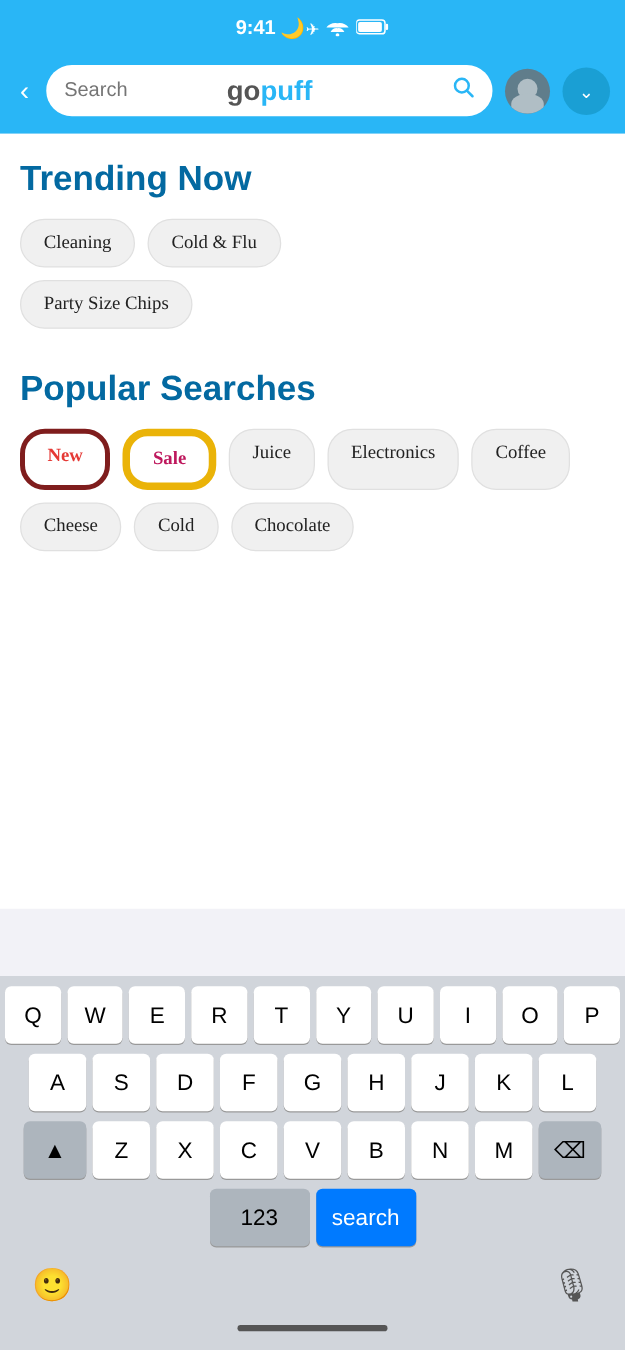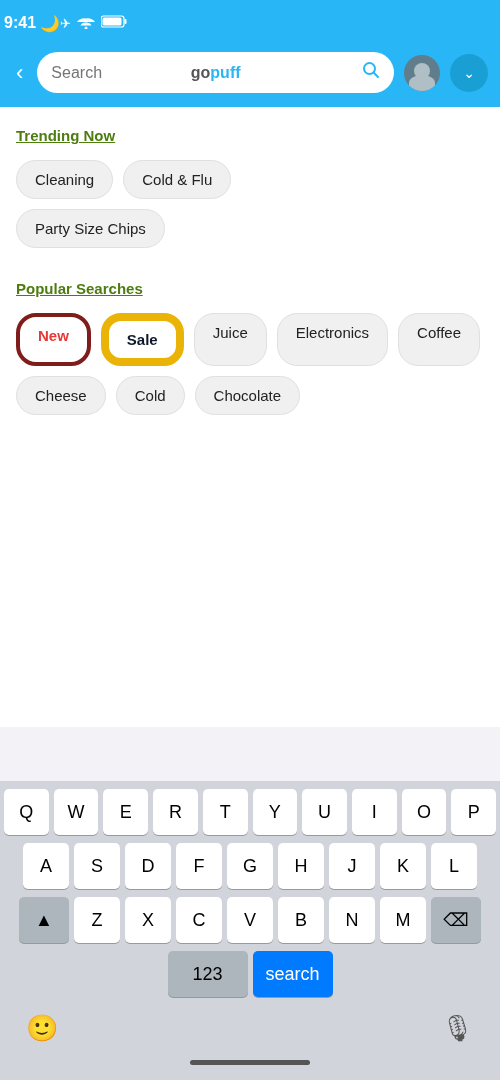--- a/index.html
+++ b/index.html
@@ -9,23 +9,23 @@
       min-height: 1080px;
       font-family: -apple-system, BlinkMacSystemFont, 'Helvetica Neue', sans-serif;
       background: #f2f2f7;
       overflow-x: hidden;
     }
 
     
     .status-bar {
       background: #29b6f6;
       display: flex;
-      justify-content: flex-start;
-      align-items: center;
-      padding: 8px 4px 6px;
+      justify-content: center;
+      align-items: center;
+      padding: 8px 18px 6px;
       height: 44px;
     }
     .status-time {
       color: white;
       font-size: 16px;
       font-weight: 600;
       display: flex;
       align-items: center;
       gap: 4px;
     }
@@ -71,21 +71,21 @@
       background: transparent;
     }
     .search-icon-inner {
       color: #29b6f6;
       font-size: 18px;
     }
     .gopuff-logo {
       position: absolute;
       left: 50%;
       transform: translateX(-50%);
-      font-size: 16px;
+      font-size: 22px;
       font-weight: 700;
       color: #29b6f6;
       pointer-events: none;
     }
     .gopuff-logo span.go { color: #555; }
     .gopuff-logo span.puff { color: #29b6f6; }
     .dropdown-btn {
       width: 38px;
       height: 38px;
       background: #1a9fd4;
@@ -100,53 +100,53 @@
     }
 
     
     .content {
       background: white;
       padding: 20px 16px;
       min-height: 620px;
     }
 
     .section-title {
-      font-size: 15px;
+      font-size: 28px;
       font-weight: 700;
-      color: #4d7c0f;
+      color: #0369a1;
       margin-bottom: 16px;
-      text-decoration: underline;
     }
 
     .tags-row {
       display: flex;
       flex-wrap: wrap;
       gap: 10px;
       margin-bottom: 10px;
     }
 
     .tag {
       background: #f0f0f0;
       border-radius: 20px;
       padding: 10px 18px;
       font-size: 15px;
       color: #222;
       cursor: pointer;
       border: 1.5px solid #e0e0e0;
+      font-family: Liberation Serif, serif;
     }
     .tag.red-outline {
       background: white;
       border: 4px solid #7f1d1d;
       color: #e53935;
       font-weight: 600;
     }
     .tag.green-outline {
       background: white;
-      border: 8px solid #eab308;
-      color: #0f172a;
+      border: 6px solid #eab308;
+      color: #be185d;
       font-weight: 600;
       text-align: center;
     }
 
     .section-gap {
       margin-top: 32px;
     }
 
     
     .keyboard {

